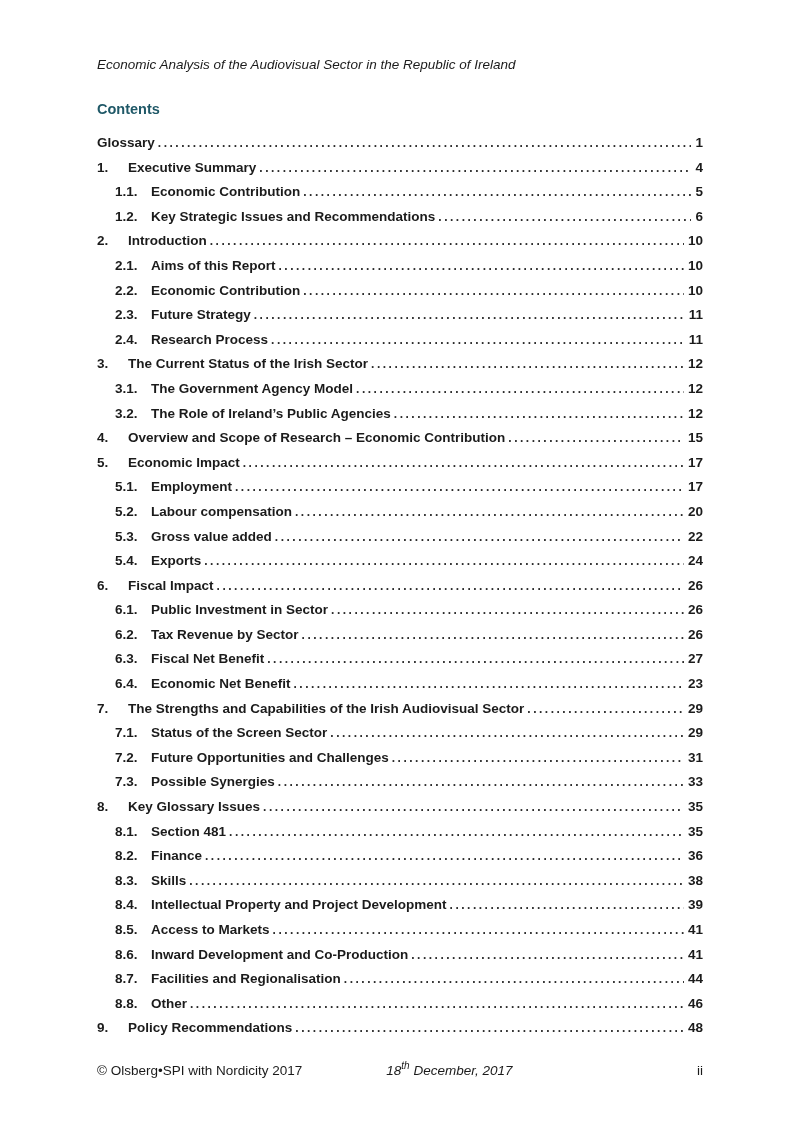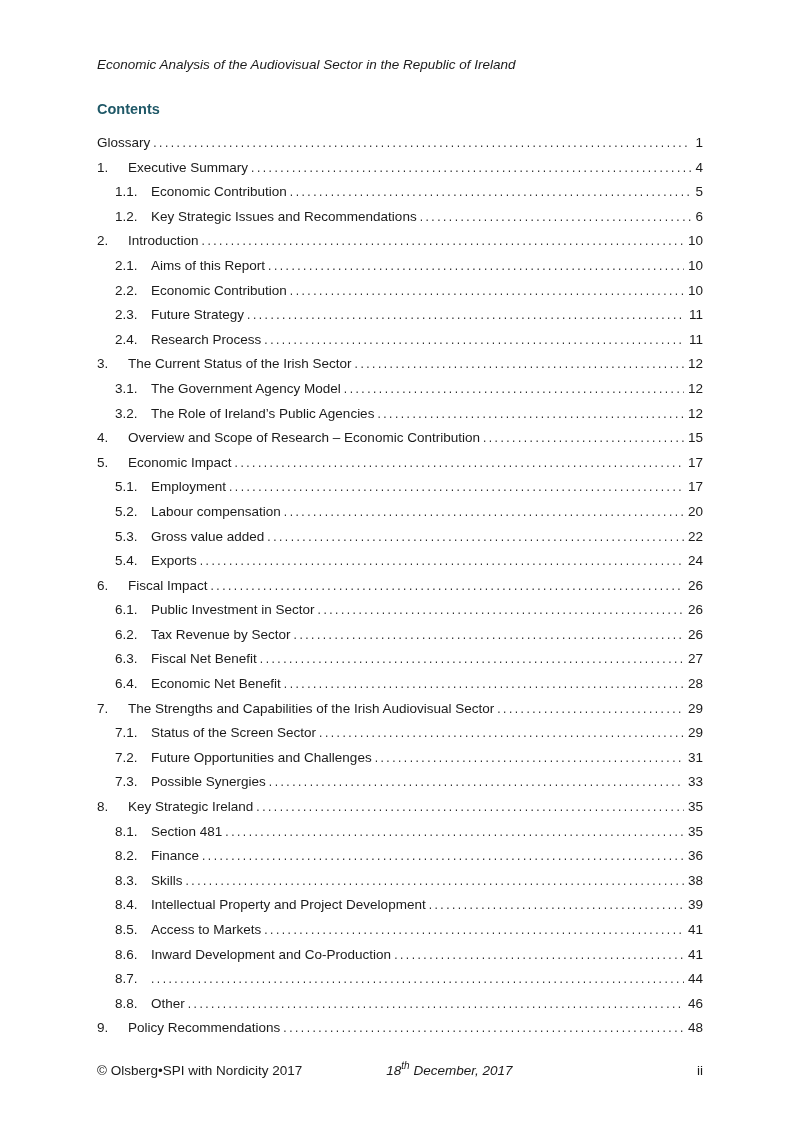--- a/index.html
+++ b/index.html
@@ -36,20 +36,21 @@
     left: 97px;
     right: 97px;
   }
   .toc-row {
     display: flex;
     align-items: flex-end;
     height: 24.6px;
     line-height: 24.6px;
     font-size: 13.5px;
     white-space: nowrap;
+    font-weight: bold;
   }
   .toc-row.level-2 { margin-left: 18px; }
   .toc-num { flex: 0 0 auto; }
   .toc-row.level-1 .toc-num { width: 31px; }
   .toc-row.level-2 .toc-num { width: 36px; }
   .toc-title { flex: 0 0 auto; padding-right: 3px; }
   .toc-dots {
     flex: 1 1 auto;
     overflow: hidden;
     letter-spacing: 2.5px;
@@ -215,21 +216,21 @@
       <div class="toc-row level-2">
         <span class="toc-num">6.3.</span>
         <span class="toc-title">Fiscal Net Benefit</span>
         <span class="toc-dots">............................................................................................................................................................................................................................</span>
         <span class="toc-page">27</span>
       </div>
       <div class="toc-row level-2">
         <span class="toc-num">6.4.</span>
         <span class="toc-title">Economic Net Benefit</span>
         <span class="toc-dots">............................................................................................................................................................................................................................</span>
-        <span class="toc-page">28</span>
+        <span class="toc-page">23</span>
       </div>
       <div class="toc-row level-1">
         <span class="toc-num">7.</span>
         <span class="toc-title">The Strengths and Capabilities of the Irish Audiovisual Sector</span>
         <span class="toc-dots">............................................................................................................................................................................................................................</span>
         <span class="toc-page">29</span>
       </div>
       <div class="toc-row level-2">
         <span class="toc-num">7.1.</span>
         <span class="toc-title">Status of the Screen Sector</span>
@@ -243,21 +244,21 @@
         <span class="toc-page">31</span>
       </div>
       <div class="toc-row level-2">
         <span class="toc-num">7.3.</span>
         <span class="toc-title">Possible Synergies</span>
         <span class="toc-dots">............................................................................................................................................................................................................................</span>
         <span class="toc-page">33</span>
       </div>
       <div class="toc-row level-1">
         <span class="toc-num">8.</span>
-        <span class="toc-title">Key Strategic Ireland</span>
+        <span class="toc-title">Key Glossary Issues</span>
         <span class="toc-dots">............................................................................................................................................................................................................................</span>
         <span class="toc-page">35</span>
       </div>
       <div class="toc-row level-2">
         <span class="toc-num">8.1.</span>
         <span class="toc-title">Section 481</span>
         <span class="toc-dots">............................................................................................................................................................................................................................</span>
         <span class="toc-page">35</span>
       </div>
       <div class="toc-row level-2">
@@ -285,20 +286,21 @@
         <span class="toc-page">41</span>
       </div>
       <div class="toc-row level-2">
         <span class="toc-num">8.6.</span>
         <span class="toc-title">Inward Development and Co-Production</span>
         <span class="toc-dots">............................................................................................................................................................................................................................</span>
         <span class="toc-page">41</span>
       </div>
       <div class="toc-row level-2">
         <span class="toc-num">8.7.</span>
+        <span class="toc-title">Facilities and Regionalisation</span>
         <span class="toc-dots">............................................................................................................................................................................................................................</span>
         <span class="toc-page">44</span>
       </div>
       <div class="toc-row level-2">
         <span class="toc-num">8.8.</span>
         <span class="toc-title">Other</span>
         <span class="toc-dots">............................................................................................................................................................................................................................</span>
         <span class="toc-page">46</span>
       </div>
       <div class="toc-row level-1">

